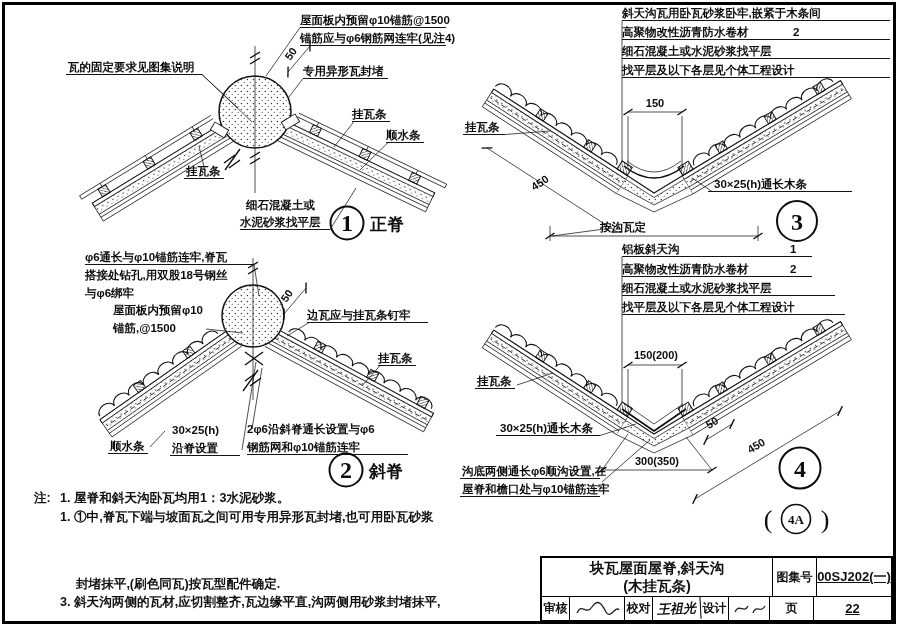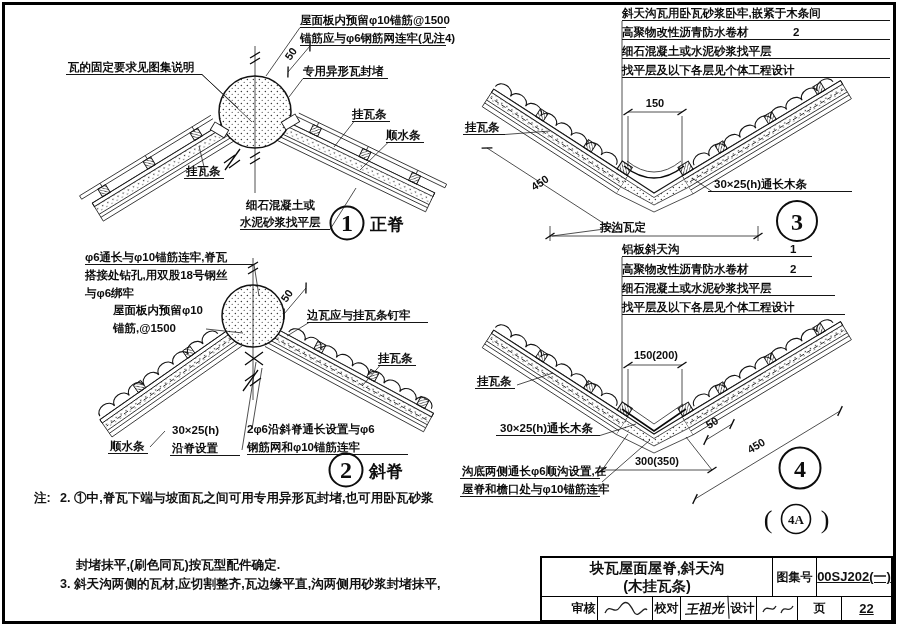--- a/index.html
+++ b/index.html
@@ -27,21 +27,21 @@
   #notes{position:absolute;left:34px;top:489px;width:436px;font-size:12.6px;
          font-weight:600;line-height:18.8px;letter-spacing:0;}
   #notes .row{display:flex;}
   #notes .pfx{flex:0 0 26px;}
   #notes .bd{flex:1;}
   #notes .ind{padding-left:16px;margin-top:48px;}
   
   #tb{position:absolute;left:540px;top:556px;width:353px;height:66px;border:2.5px solid #000;
       box-sizing:border-box;display:flex;flex-direction:column;background:#fff;}
   #tb .r1{flex:1;display:flex;border-bottom:1.5px solid #000;}
-  #tb .r2{flex:0 0 23px;display:flex;margin-left:28px;}
+  #tb .r2{flex:0 0 23px;display:flex;}
   #tb .c{border-right:1.5px solid #000;display:flex;align-items:center;justify-content:center;
          box-sizing:border-box;overflow:hidden;}
   #tb .c:last-child{border-right:none;}
   .tbtitle{flex:0 0 231px;flex-direction:column;font-size:14.5px;font-weight:700;line-height:18px;}
   .tbsmall{font-size:12px;font-weight:600;}
   .tbnum{font-size:13px;font-weight:700;text-decoration:underline;}
   .sig{font-family:"Liberation Serif",serif;font-style:italic;font-weight:600;font-size:13px;transform:rotate(-3deg);}
 </style>
 </head>
 <body>
@@ -327,21 +327,22 @@
         <text class="cnum-s" x="796" y="524">4A</text>
         <text class="paren" x="825" y="528">)</text>
       </g>
     </g>
   </svg>
 
   <div id="notes">
     <div class="row">
       <span class="pfx">注:</span>
       <div class="bd">
-        <div>2. ①中,脊瓦下端与坡面瓦之间可用专用异形瓦封堵,也可用卧瓦砂浆</div>
+        <div>1. 屋脊和斜天沟卧瓦均用1：3水泥砂浆。</div>
+        <div>1. ①中,脊瓦下端与坡面瓦之间可用专用异形瓦封堵,也可用卧瓦砂浆</div>
         <div class="ind">封堵抹平,(刷色同瓦)按瓦型配件确定.</div>
         <div>3. 斜天沟两侧的瓦材,应切割整齐,瓦边缘平直,沟两侧用砂浆封堵抹平,</div>
         <div class="ind">找平层及以下各层见个体工程设计。</div>
       </div>
     </div>
   </div>
 
   <div id="tb">
     <div class="r1">
       <div class="c tbtitle">

